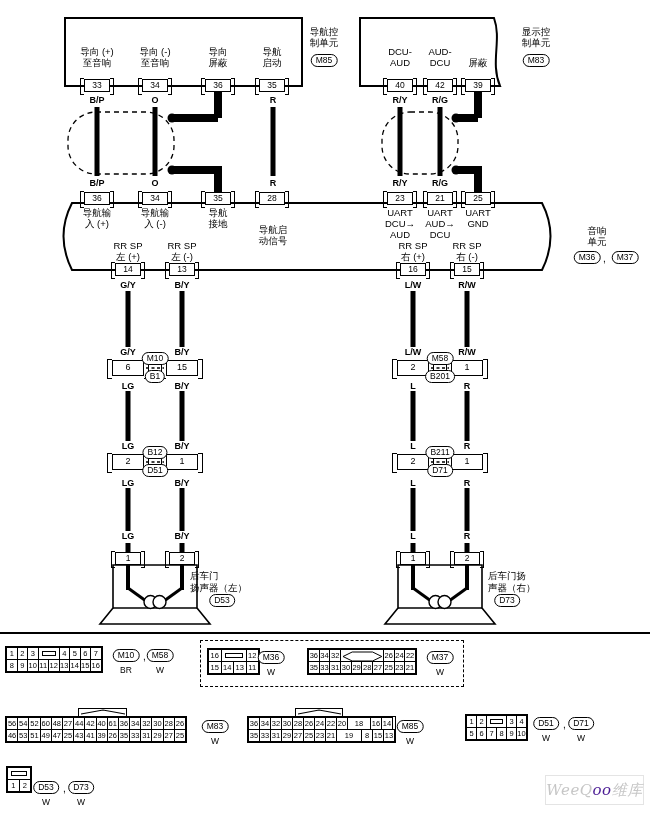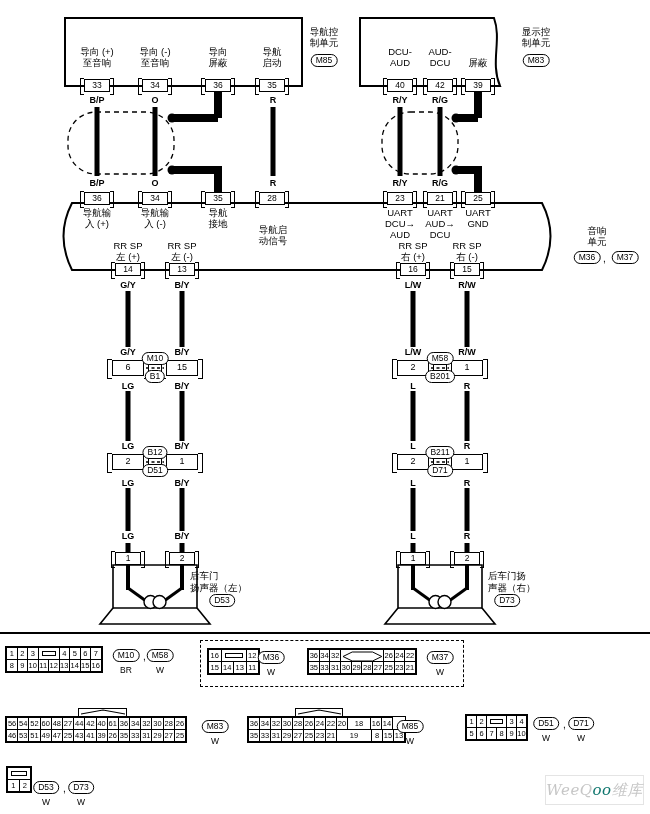--- a/index.html
+++ b/index.html
@@ -404,21 +404,21 @@
       </div>
       <div class="ptr">
         <div class="ptc" style="width: 12px;">35</div>
         <div class="ptc" style="width: 12px;">33</div>
         <div class="ptc" style="width: 12px;">31</div>
         <div class="ptc" style="width: 12px;">29</div>
         <div class="ptc" style="width: 12px;">27</div>
         <div class="ptc" style="width: 12px;">25</div>
         <div class="ptc" style="width: 12px;">23</div>
         <div class="ptc" style="width: 12px;">21</div>
-        <div class="ptc" style="width: 36px;">19</div>
+        <div class="ptc" style="width: 26px;">19</div>
         <div class="ptc" style="width: 12px;">8</div>
         <div class="ptc" style="width: 12px;">15</div>
         <div class="ptc" style="width: 12px;">13</div>
       </div>
     </div>
   <div class="oval" style="left:410px;top:720px">M85</div>
   <div class="wlabel" style="left:410px;top:736px">W</div>
   <div class="ptable" style="left:465px;top:714px">
       <div class="ptr">
         <div class="ptc" style="width: 11px;">1</div>
@@ -451,16 +451,16 @@
         <div class="ptc" style="width: 12.5px;">2</div>
       </div>
     </div>
   <div class="oval" style="left:46px;top:781px">D53</div>
   <div class="wlabel" style="left:46px;top:797px">W</div>
   <div class="comma" style="left:63px;top:783px">,</div>
   <div class="oval" style="left:81px;top:781px">D73</div>
   <div class="wlabel" style="left:81px;top:797px">W</div>
 
   <div id="watermark">
-    <span style="color:#c6c6c6">WeeQ</span><span style="color:#0f766e">oo</span><span style="color:#c6c6c6">维库</span>
+    <span style="color:#c6c6c6">WeeQ</span><span style="color:#4c1d95">oo</span><span style="color:#c6c6c6">维库</span>
   </div>
 
 </div>
 
 </body></html>

